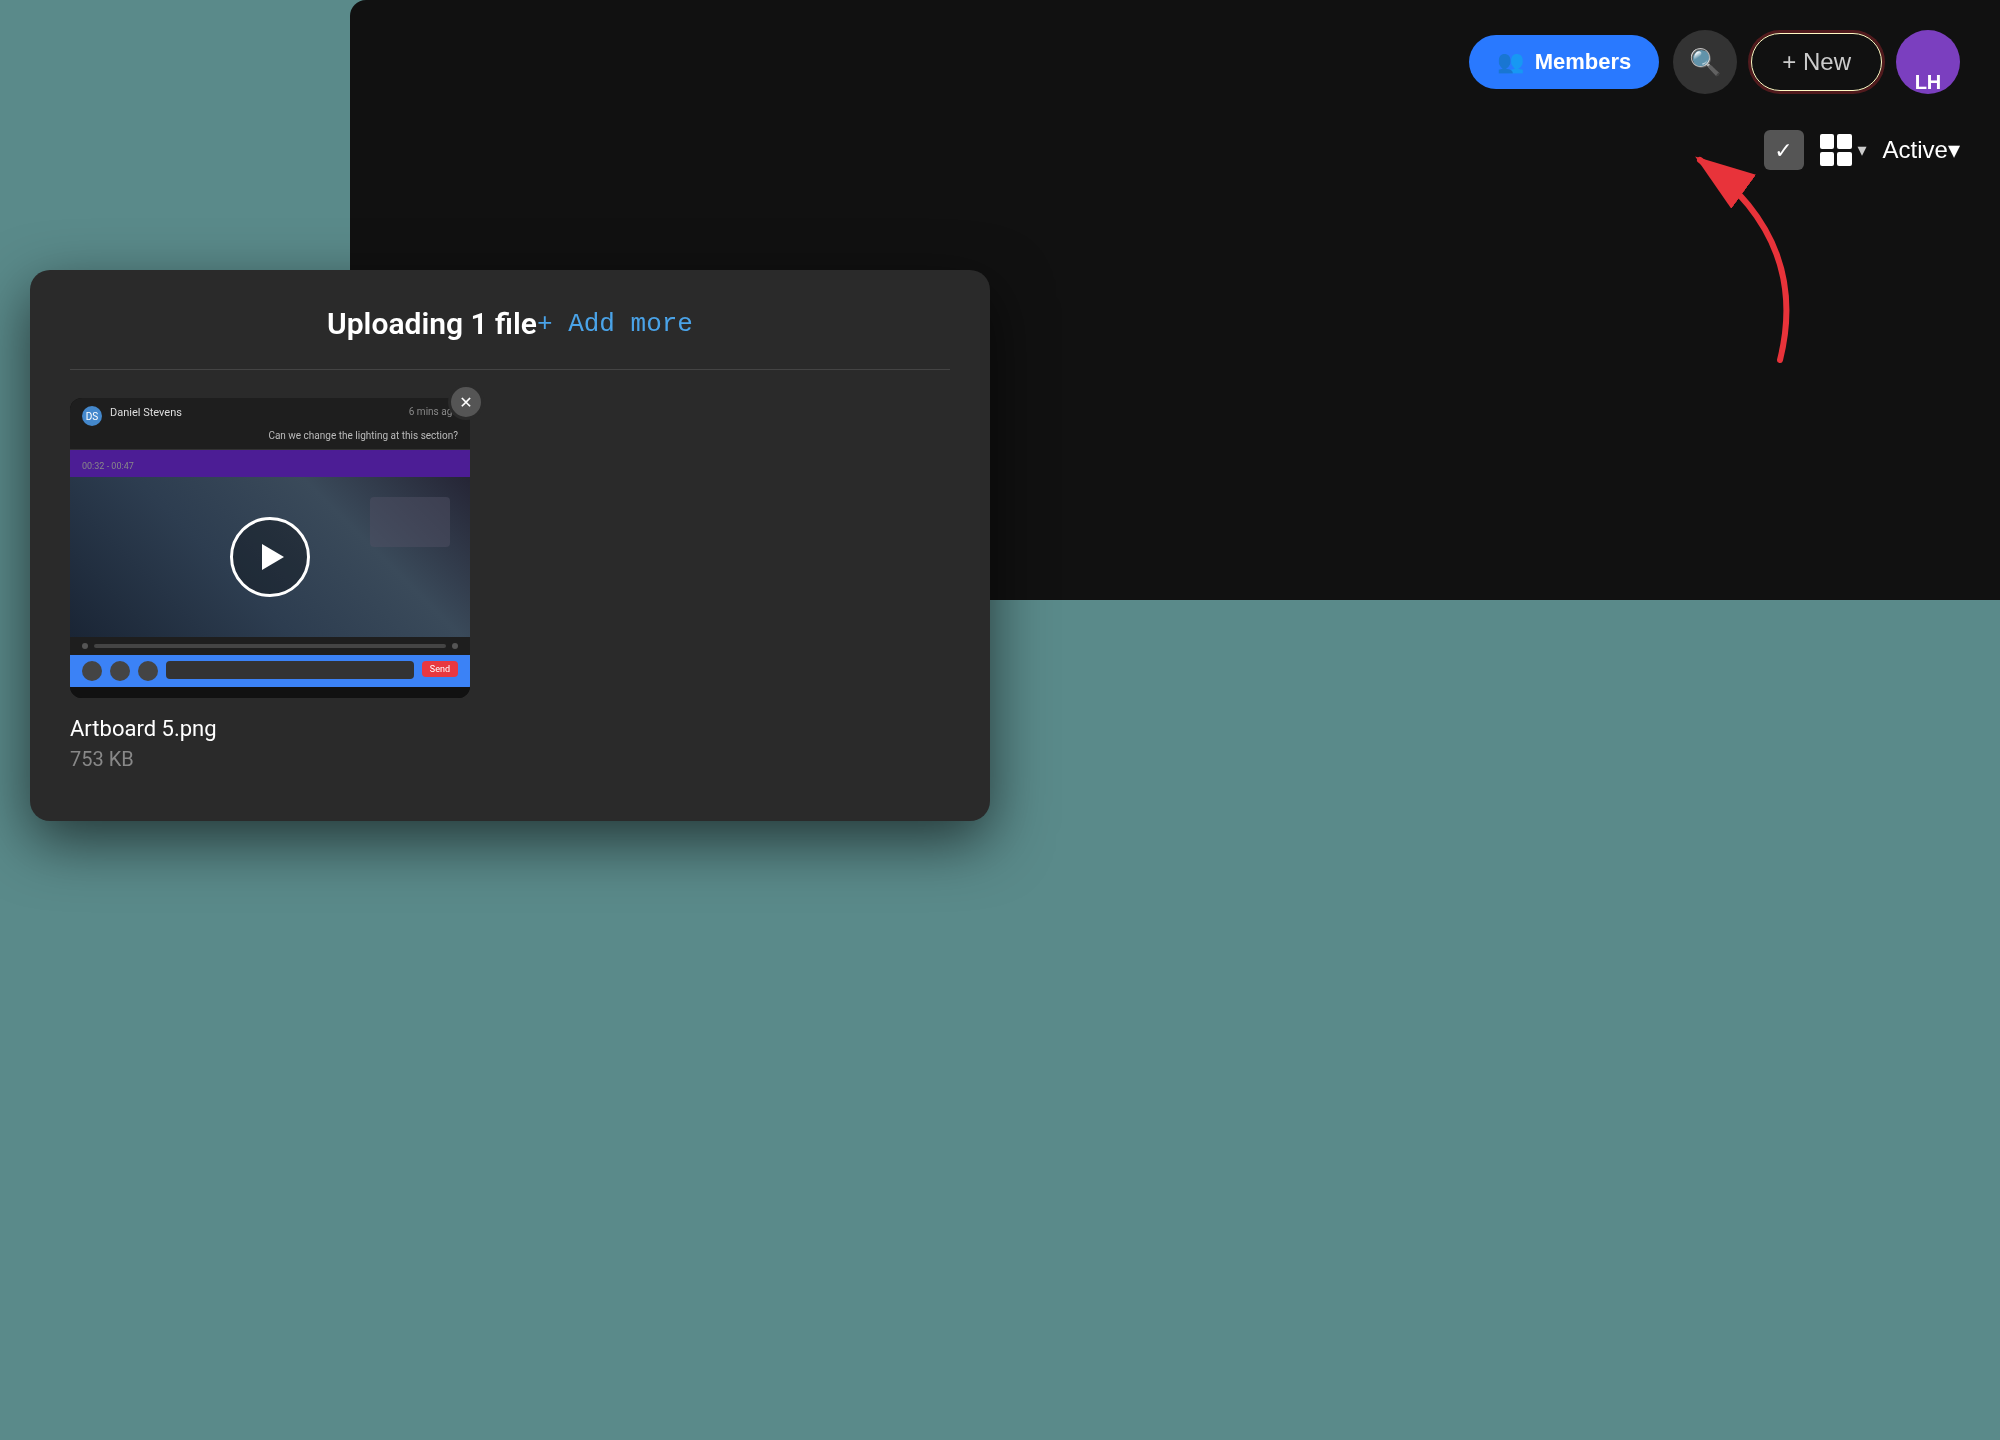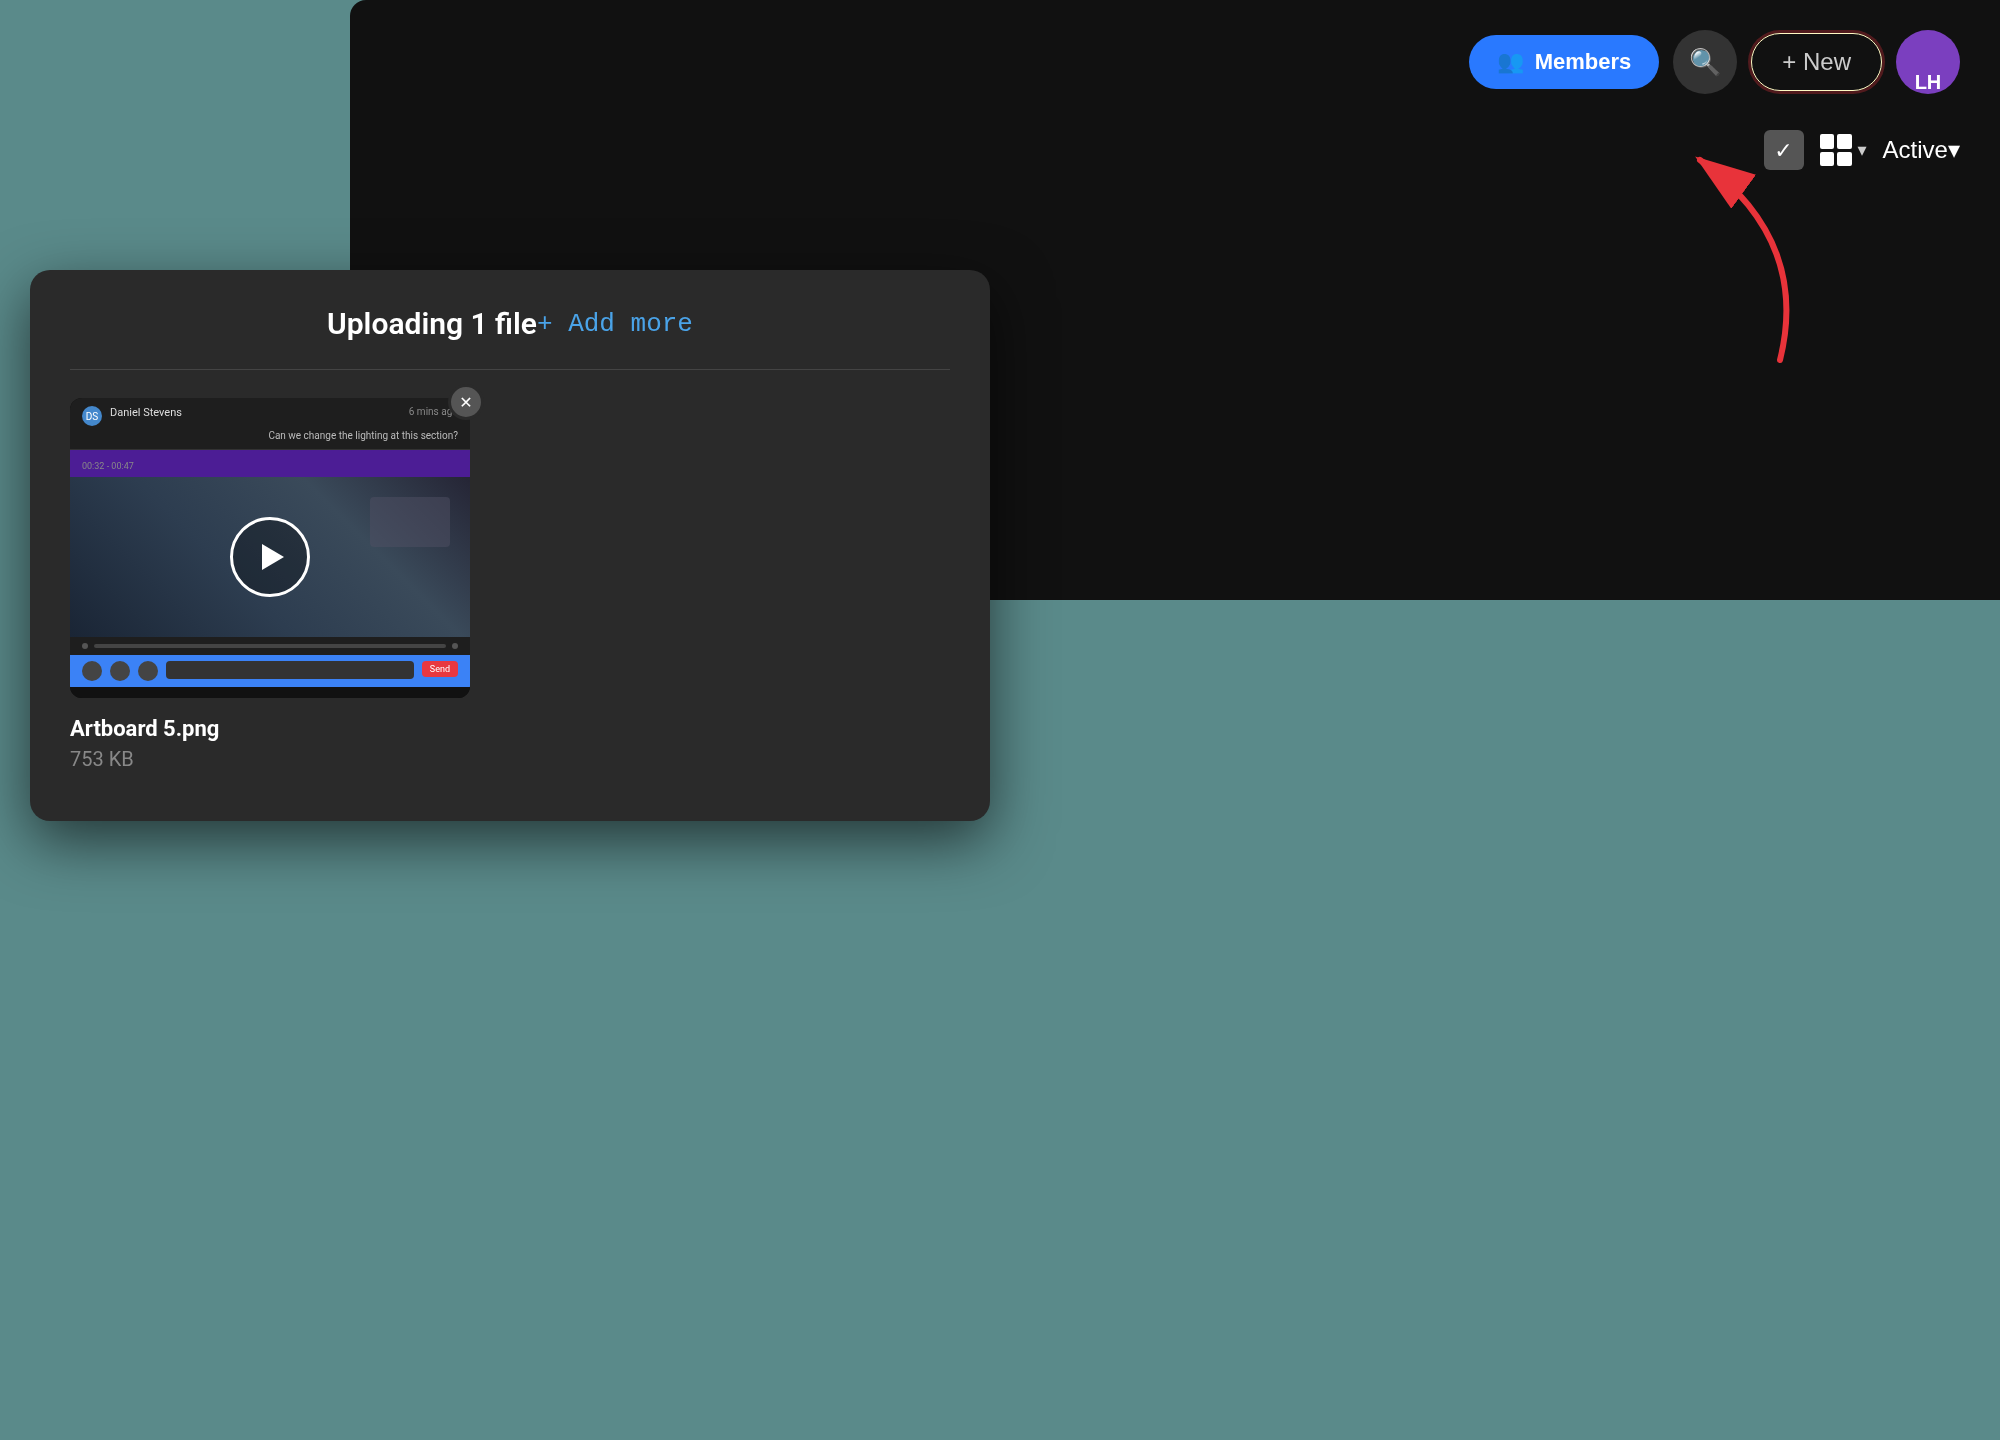--- a/index.html
+++ b/index.html
@@ -402,21 +402,21 @@
       display: flex;
       align-items: center;
       justify-content: center;
       cursor: pointer;
       z-index: 5;
     }
 
     .file-name {
       color: white;
       font-size: 22px;
-      font-weight: 700;
+      font-weight: 400;
       margin-top: 18px;
     }
 
     .file-size {
       color: #888;
       font-size: 20px;
       margin-top: 6px;
     }
   </style>
 </head>

